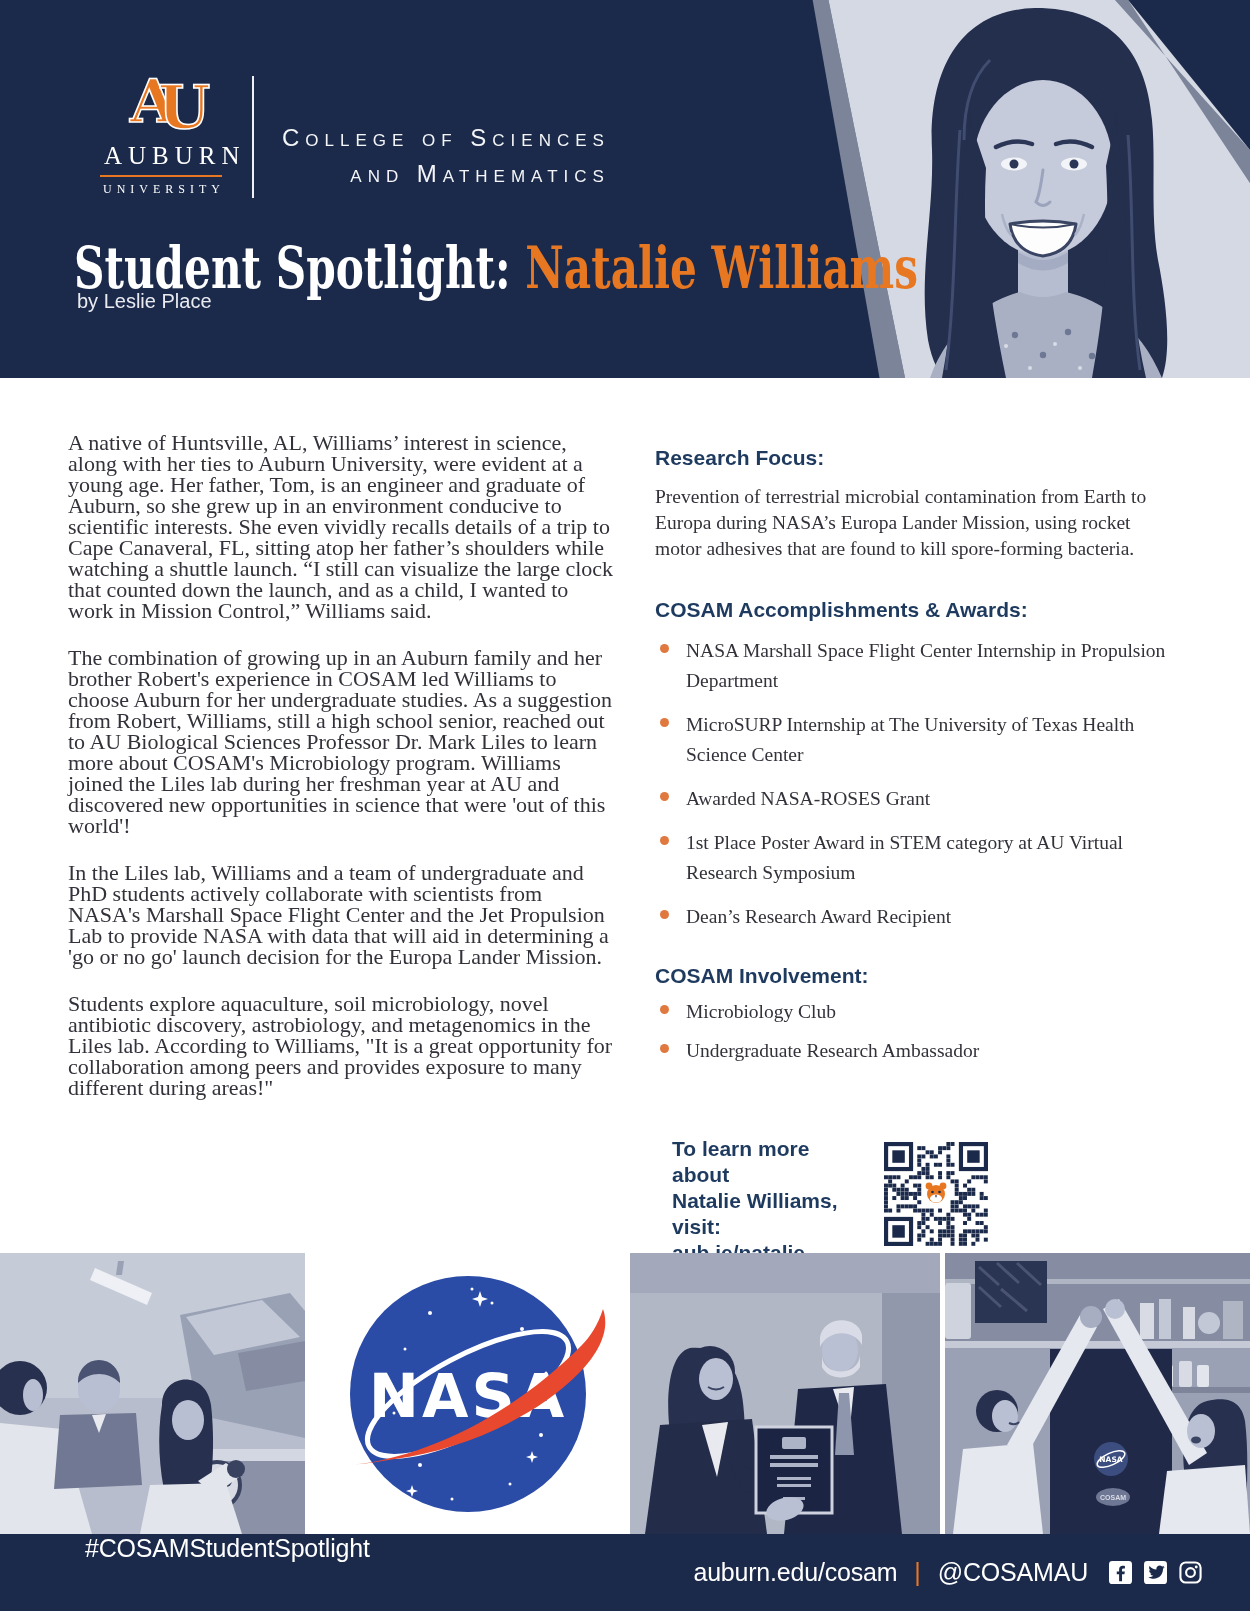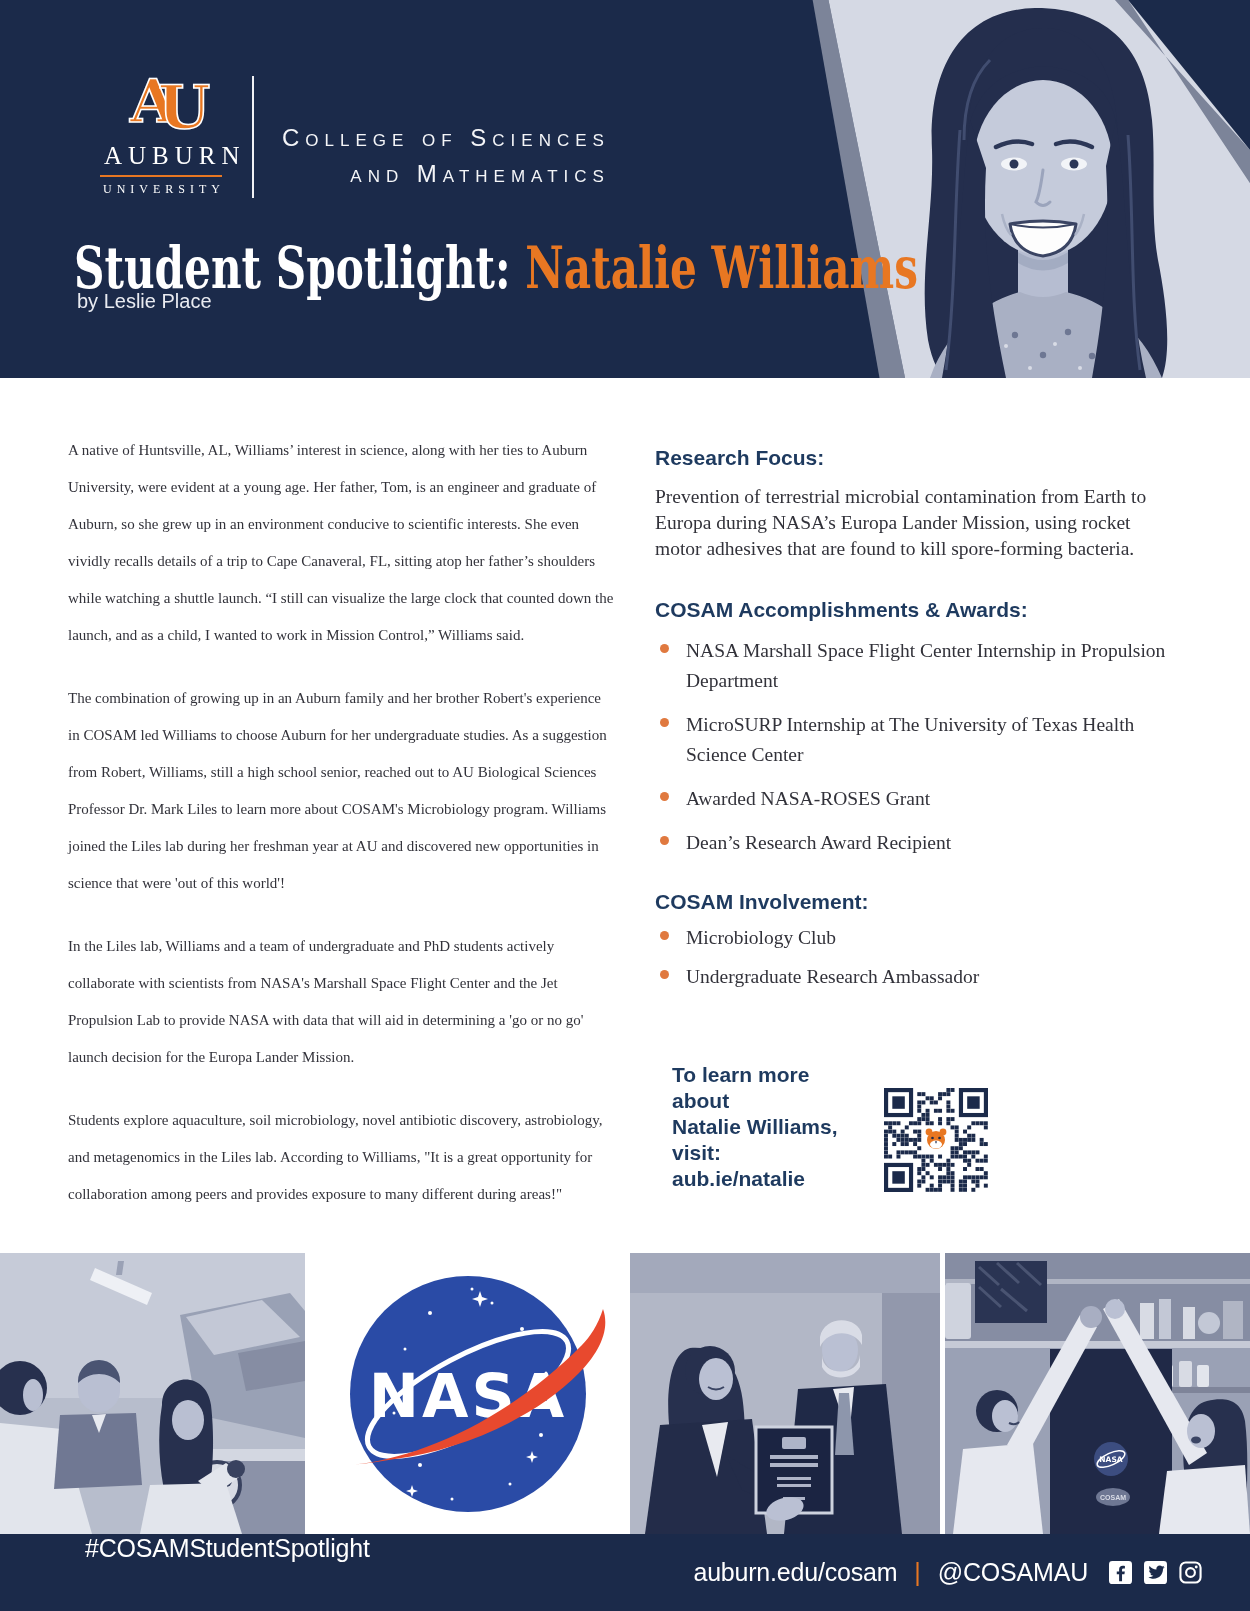--- a/index.html
+++ b/index.html
@@ -33,33 +33,33 @@
   .photo-wrap{position:absolute;right:0;top:0;width:440px;height:378px;}
   .photo-wrap .layer{position:absolute;inset:0;}
   .p-slate-left{background:var(--slate,#7c8499);clip-path:polygon(0.6% 0,4.2% 0,21.6% 100%,15.8% 100%);}
   .p-light{background:var(--light,#d5d9e4);clip-path:polygon(4.2% 0,100% 0,100% 100%,21.6% 100%);}
   .p-portrait{clip-path:polygon(4.2% 0,100% 0,100% 100%,21.6% 100%);}
   .p-slate-tr{background:var(--slate,#7c8499);clip-path:polygon(69.3% 0,72.3% 0,100% 48.5%,100% 39.7%);}
   .p-tri-nav{background:var(--navy,#1b2a4a);clip-path:polygon(72.3% 0,100% 0,100% 39.7%);}
 
   
   .col-left{position:absolute;left:68px;top:432px;width:548px;color:var(--ink,#32323a);
-            font-size:15px;line-height:37px;}
+            font-size:22px;line-height:21px;}
   .col-left p{margin-bottom:26px;}
   .col-right{position:absolute;left:655px;top:446px;width:516px;color:var(--ink,#32323a);}
   .sec-head{font-family:"Liberation Sans",sans-serif;font-weight:700;font-size:21px;
             color:var(--heading,#1e3a5f);margin-bottom:14px;}
   .rf-body{font-size:19.5px;line-height:26px;}
   .mt-lg{margin-top:36px;} .mt-md{margin-top:32px;}
   ul.bullets{list-style:none;}
   ul.bullets li{position:relative;padding-left:31px;margin-bottom:14px;font-size:19.5px;line-height:30px;}
   ul.bullets.tight li{margin-bottom:9px;}
   ul.bullets li::before{content:'';position:absolute;left:5px;top:7.5px;width:9px;height:9px;
                         border-radius:50%;background:var(--bullet,#e0793f);}
-  .qr-row{display:flex;margin-top:56px;padding-left:17px;align-items:flex-end;}
+  .qr-row{display:flex;margin-top:56px;padding-left:17px;align-items:center;}
   .qr-caption{font-family:"Liberation Sans",sans-serif;font-weight:700;font-size:21px;
               line-height:26px;color:var(--heading,#1e3a5f);width:196px;padding-top:14px;}
   .qr-box{margin-left:16px;width:104px;height:104px;}
 
   
   .strip{position:absolute;left:0;top:1253px;width:1250px;height:281px;display:flex;gap:5px;background:#fff;}
   .strip figure{height:281px;overflow:hidden;}
   .strip svg{display:block;}
 
   
@@ -164,20 +164,21 @@
 
     <div class="sec-head">Research Focus:</div>
     <div class="rf-body">Prevention of terrestrial microbial contamination from Earth to Europa during NASA’s Europa Lander Mission, using rocket motor adhesives that are found to kill spore-forming bacteria.</div>
 
     <div class="sec-head mt-lg">COSAM Accomplishments &amp; Awards:</div>
     <ul class="bullets">
 
     <li>NASA Marshall Space Flight Center Internship in Propulsion Department</li>
         <li>MicroSURP Internship at The University of Texas Health Science Center</li>
         <li>Awarded NASA-ROSES Grant</li>
+        <li>1st Place Poster Award in STEM category at AU Virtual Research Symposium</li>
         <li>Dean’s Research Award Recipient</li>
       </ul>
 
     <div class="sec-head mt-md" style="margin-bottom:9px;">COSAM Involvement:</div>
     <ul class="bullets tight">
 
     <li>Microbiology Club</li>
         <li>Undergraduate Research Ambassador</li>
       </ul>
 

